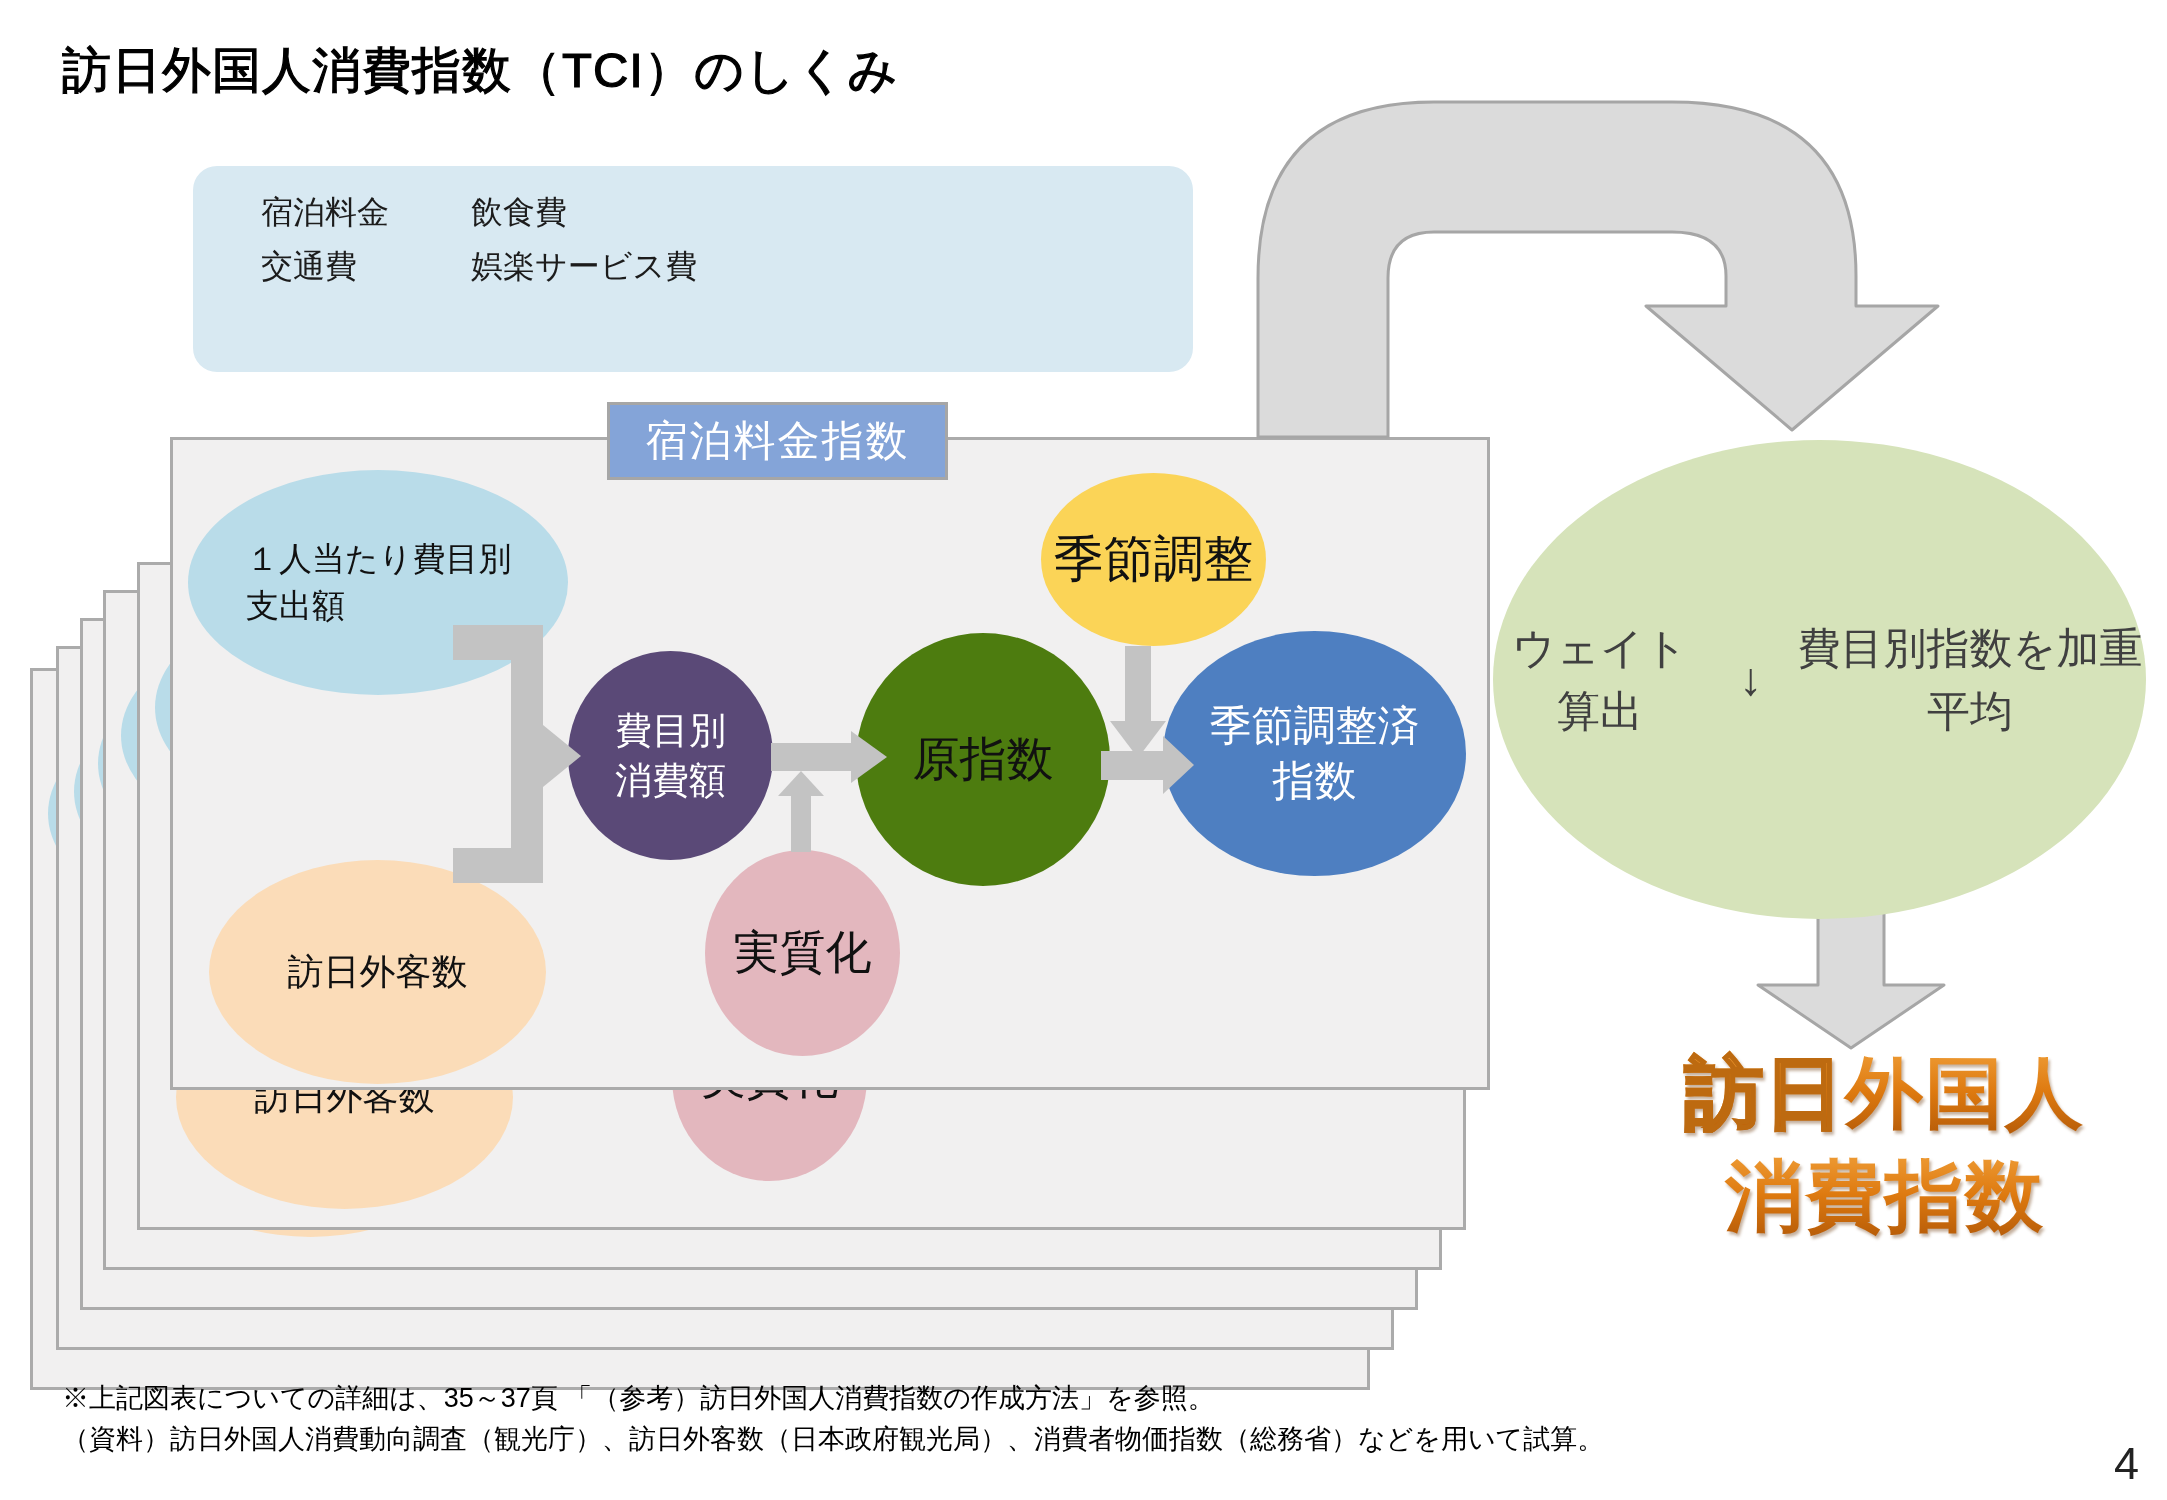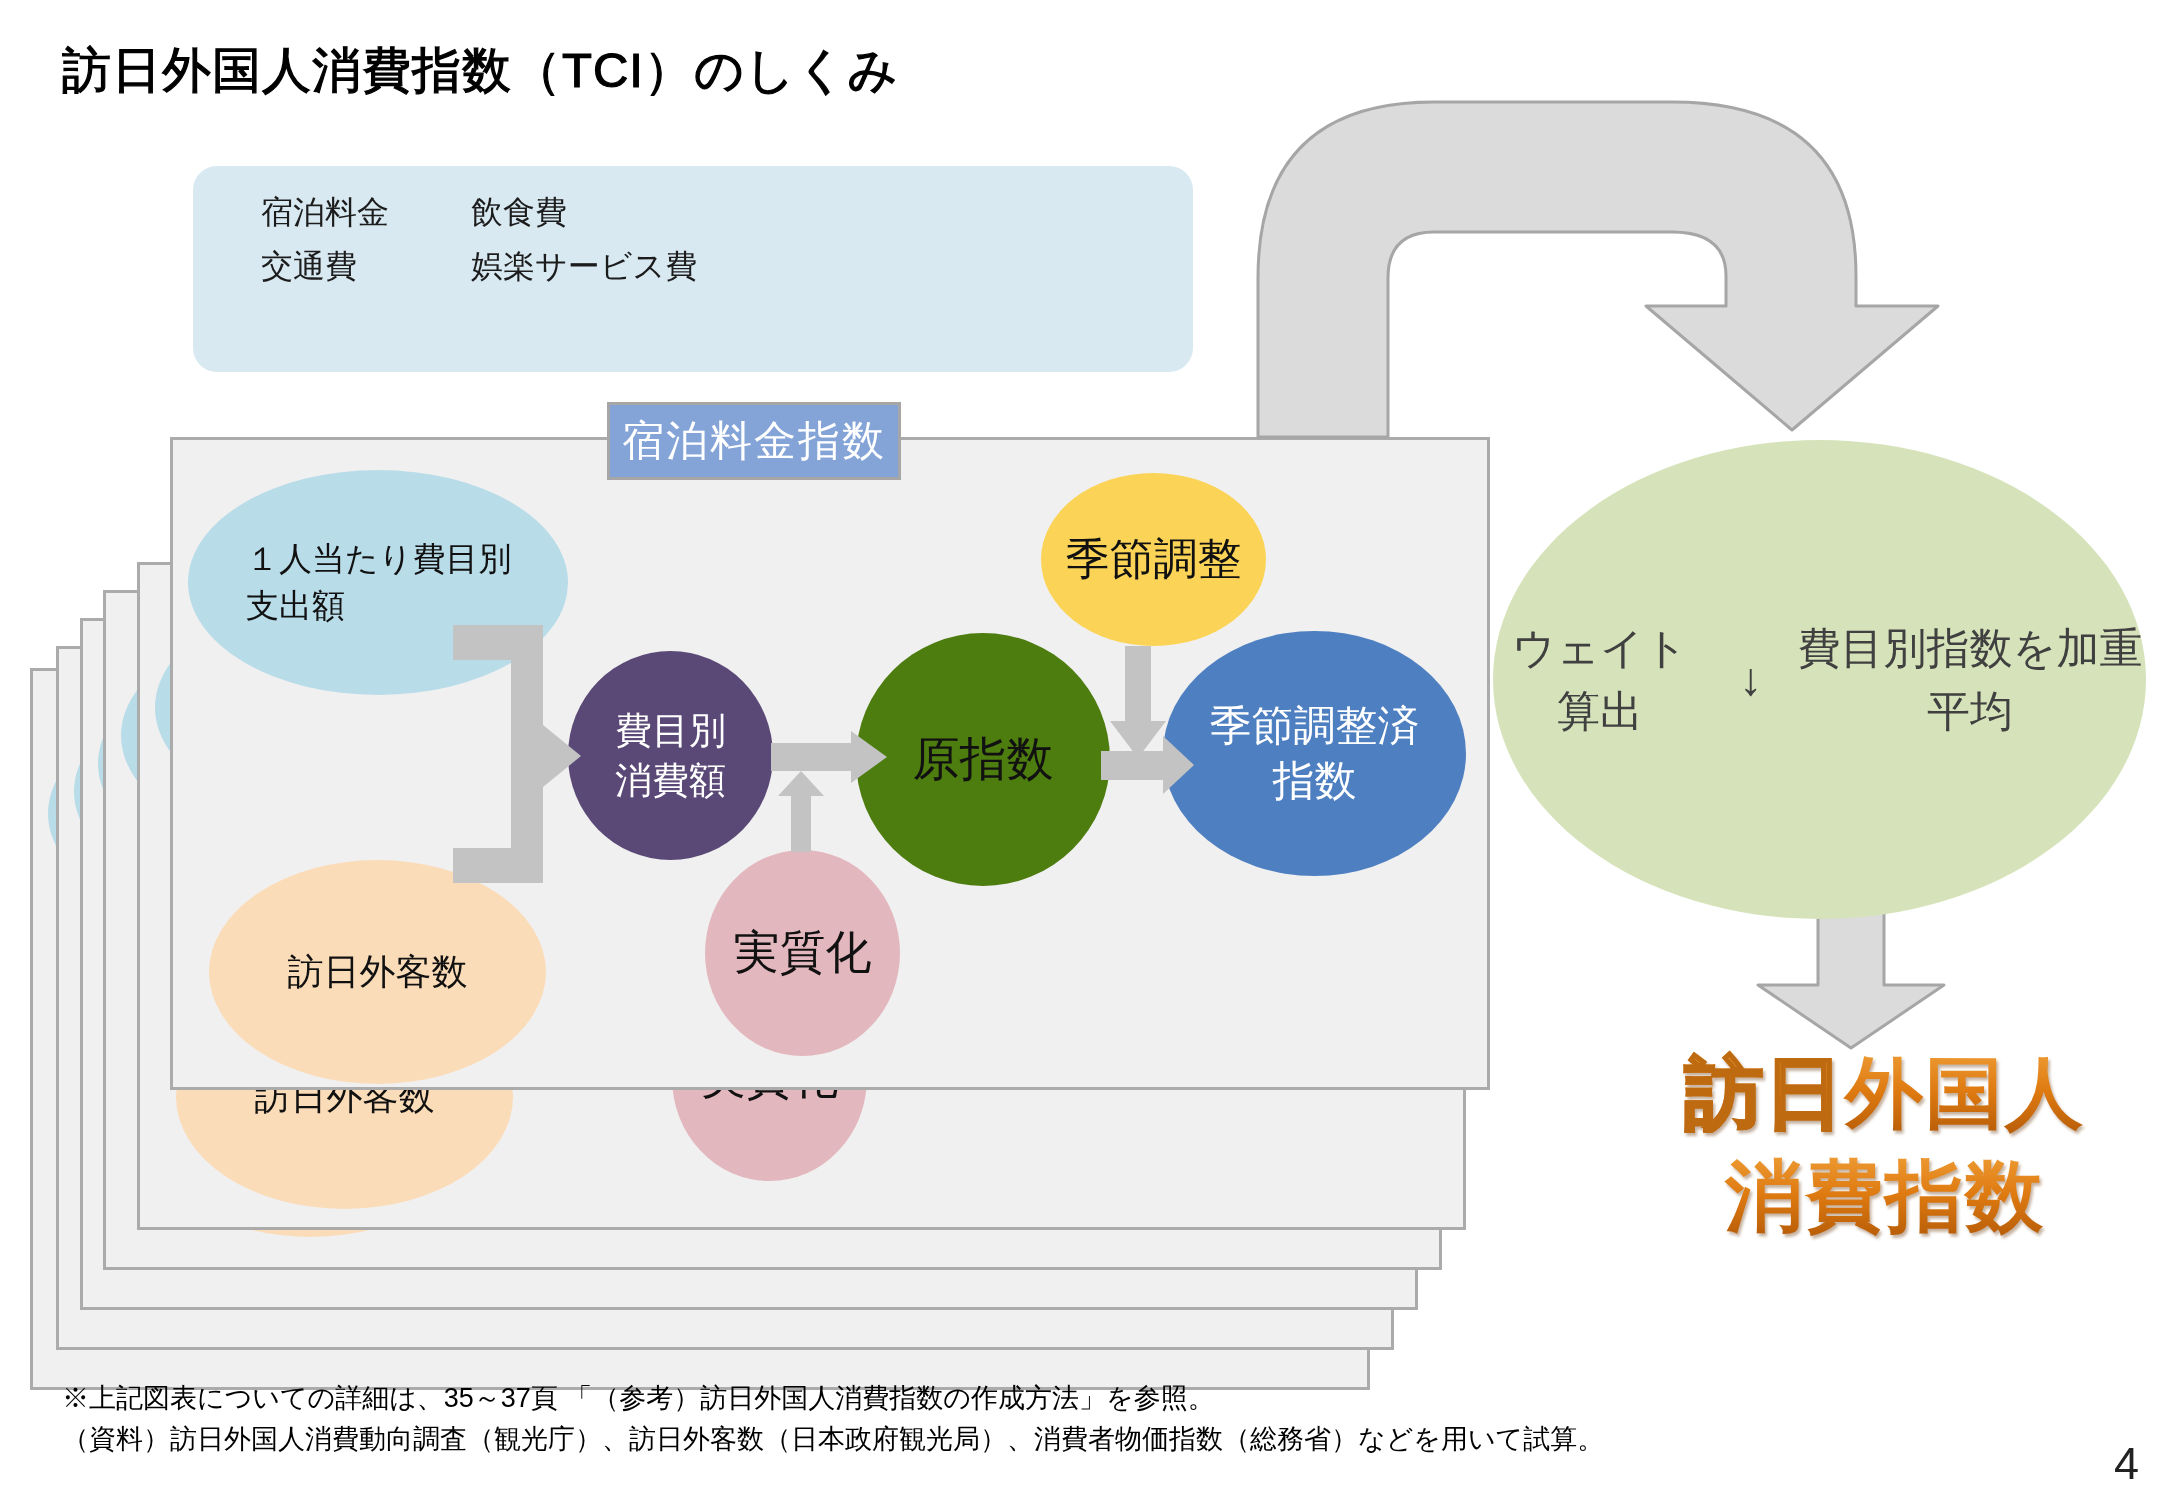--- a/index.html
+++ b/index.html
@@ -28,27 +28,27 @@
                   padding-left:58px; font-size:33px; color:#111; line-height:1.42; border-radius:50%; }
   .el-orange   { left:36px;  top:420px; width:337px; height:224px; background:#FBDCB8;
                  font-size:36px; color:#111; }
   .el-purple   { left:395px; top:211px; width:205px; height:209px; background:#5A4977;
                  font-size:37px; color:#fff; line-height:1.35; }
   .el-pink     { left:532px; top:410px; width:195px; height:206px; background:#E3B7BE;
                  font-size:46px; color:#111; }
   .el-blue     { left:683px; top:193px; width:254px; height:253px; background:#4d7c0f;
                  font-size:47px; color:#111; }
   .el-yellow   { left:868px; top:33px;  width:225px; height:173px; background:#FBD457;
-                 font-size:44px; color:#111; }
+                 font-size:50px; color:#111; }
   .el-darkblue { left:990px; top:191px; width:303px; height:245px; background:#4E7FC1;
                  font-size:42px; color:#fff; line-height:1.3; }
   .connectors { position:absolute; left:0; top:0; pointer-events:none; }
 
   
-  .index-label { position:absolute; left:607px; top:402px; width:294px; height:78px;
+  .index-label { position:absolute; left:607px; top:402px; width:341px; height:78px;
                  background:#84A4D8; border:3px solid #A6A6A6; color:#fff; font-size:42px;
                  display:flex; align-items:center; justify-content:center; letter-spacing:2px; }
 
   
   .big-arrow { position:absolute; left:0; top:0; }
 
   
   .weight-ellipse { position:absolute; left:1493px; top:440px; width:653px; height:479px;
                     background:#D6E3BA; border-radius:50%; display:flex; 
                     align-items:center; justify-content:center; font-size:43px; color:#404040;

